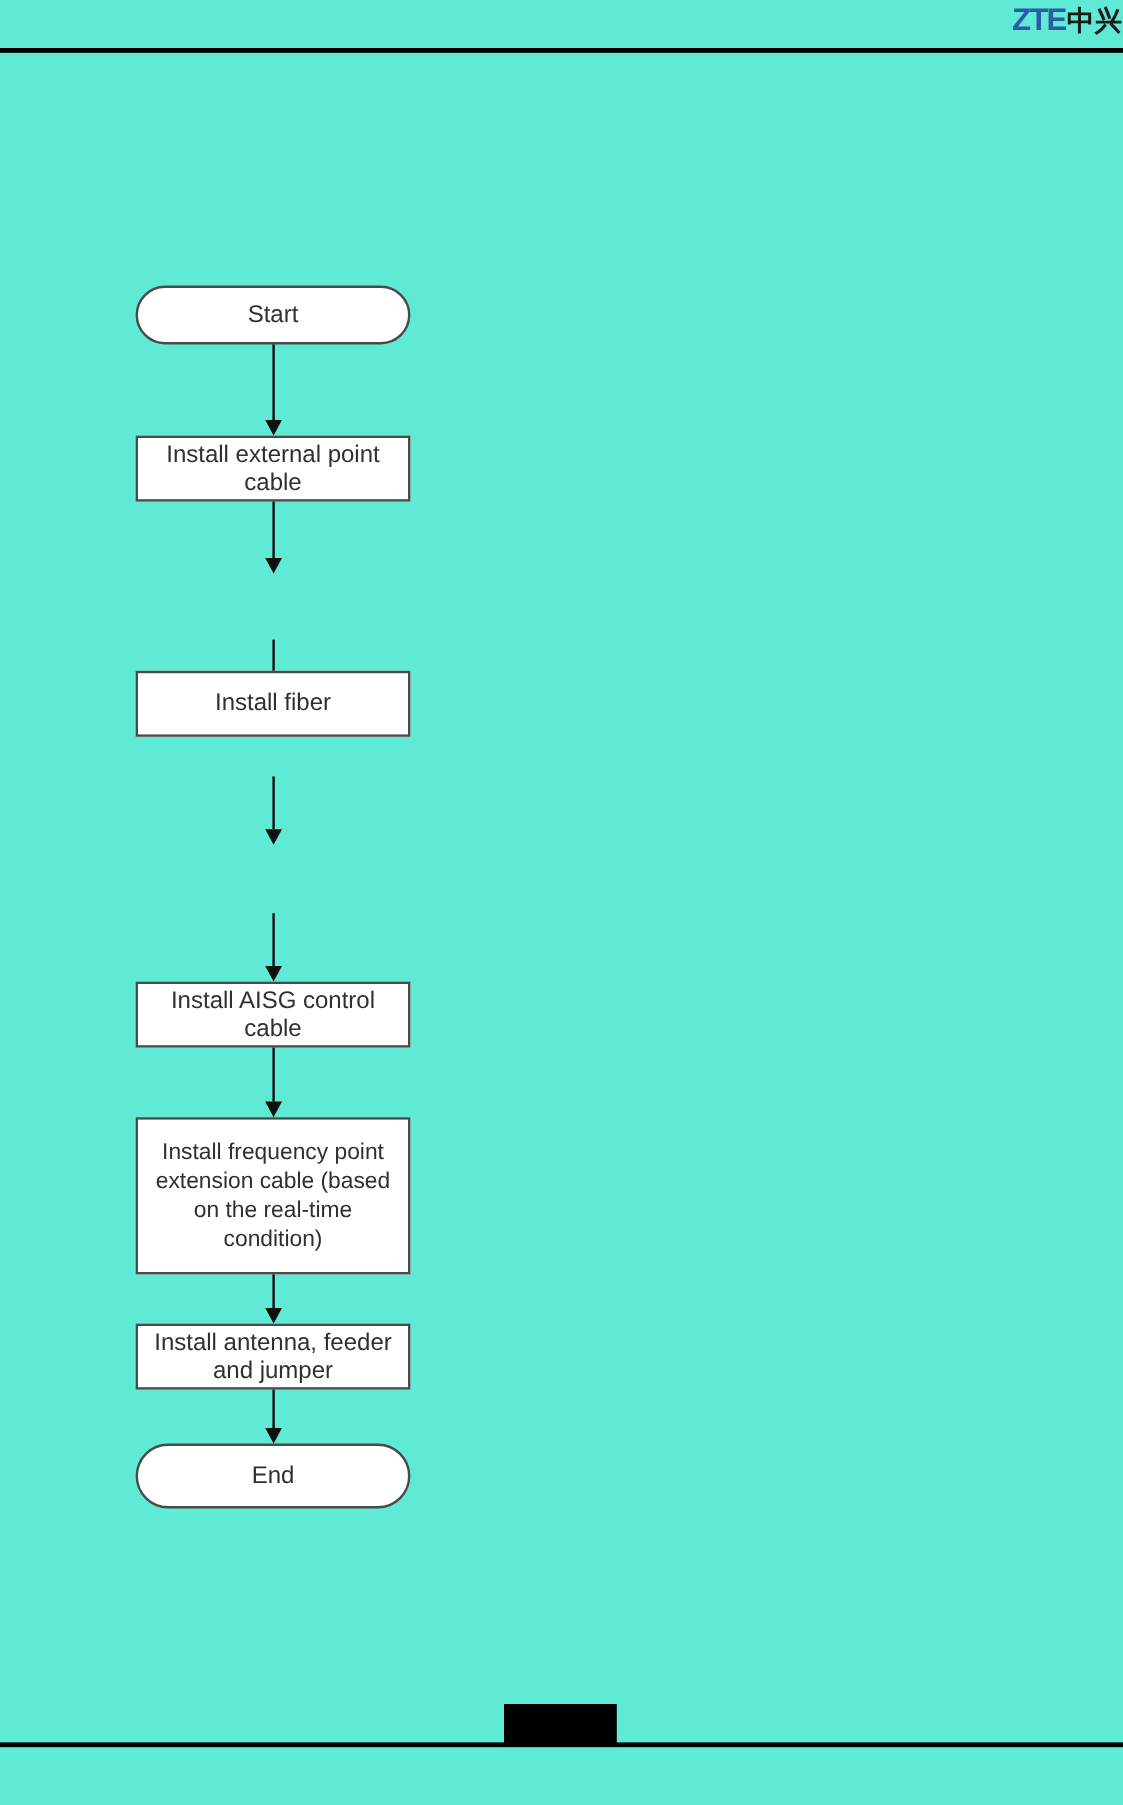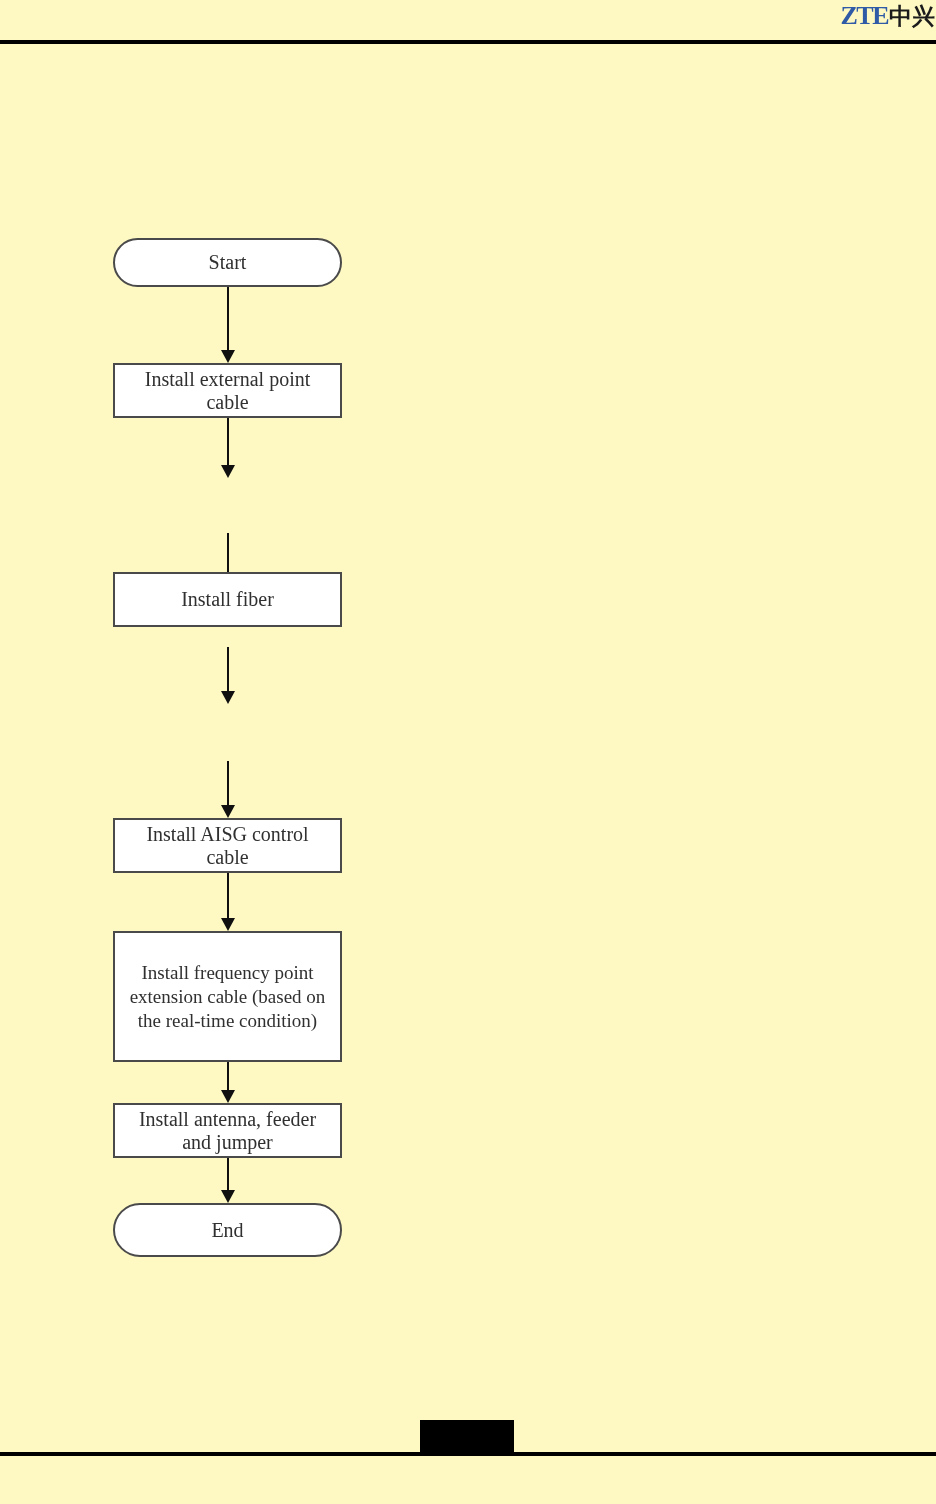--- a/index.html
+++ b/index.html
@@ -1,22 +1,22 @@
 <!DOCTYPE html>
 <html><head>
 <meta charset="utf-8">
 <style>
   html, body { margin: 0; padding: 0; background: #ffffff; }
   .page {
     position: relative;
     width: 936px;
     height: 1504px;
-    background: #fef9c3;
+    background: #5eead4;
     overflow: hidden;
-    font-family: Liberation Serif, serif;
+    font-family: Liberation Sans, sans-serif;
     color: #303030;
   }
 
   
   .logo {
     position: absolute;
     top: 3px;
     right: 1px;
     white-space: nowrap;
     line-height: 26px;
@@ -128,21 +128,21 @@
     <div class="arrow-line"></div>
     <div class="arrow-head"></div>
   </div>
 
 
   <div class="arrow" style="top:533px; height:59px;">
     <div class="arrow-line"></div>
     <div class="arrow-head"></div>
   </div>
 
-  <div class="node" style="top:572px; height:55px;">
+  <div class="node" style="top:559px; height:55px;">
     <span class="node-label">Install fiber</span>
   </div>
 
   <div class="arrow" style="top:647px; height:57px;">
     <div class="arrow-line"></div>
     <div class="arrow-head"></div>
   </div>
 
 
   <div class="arrow" style="top:761px; height:57px;">

